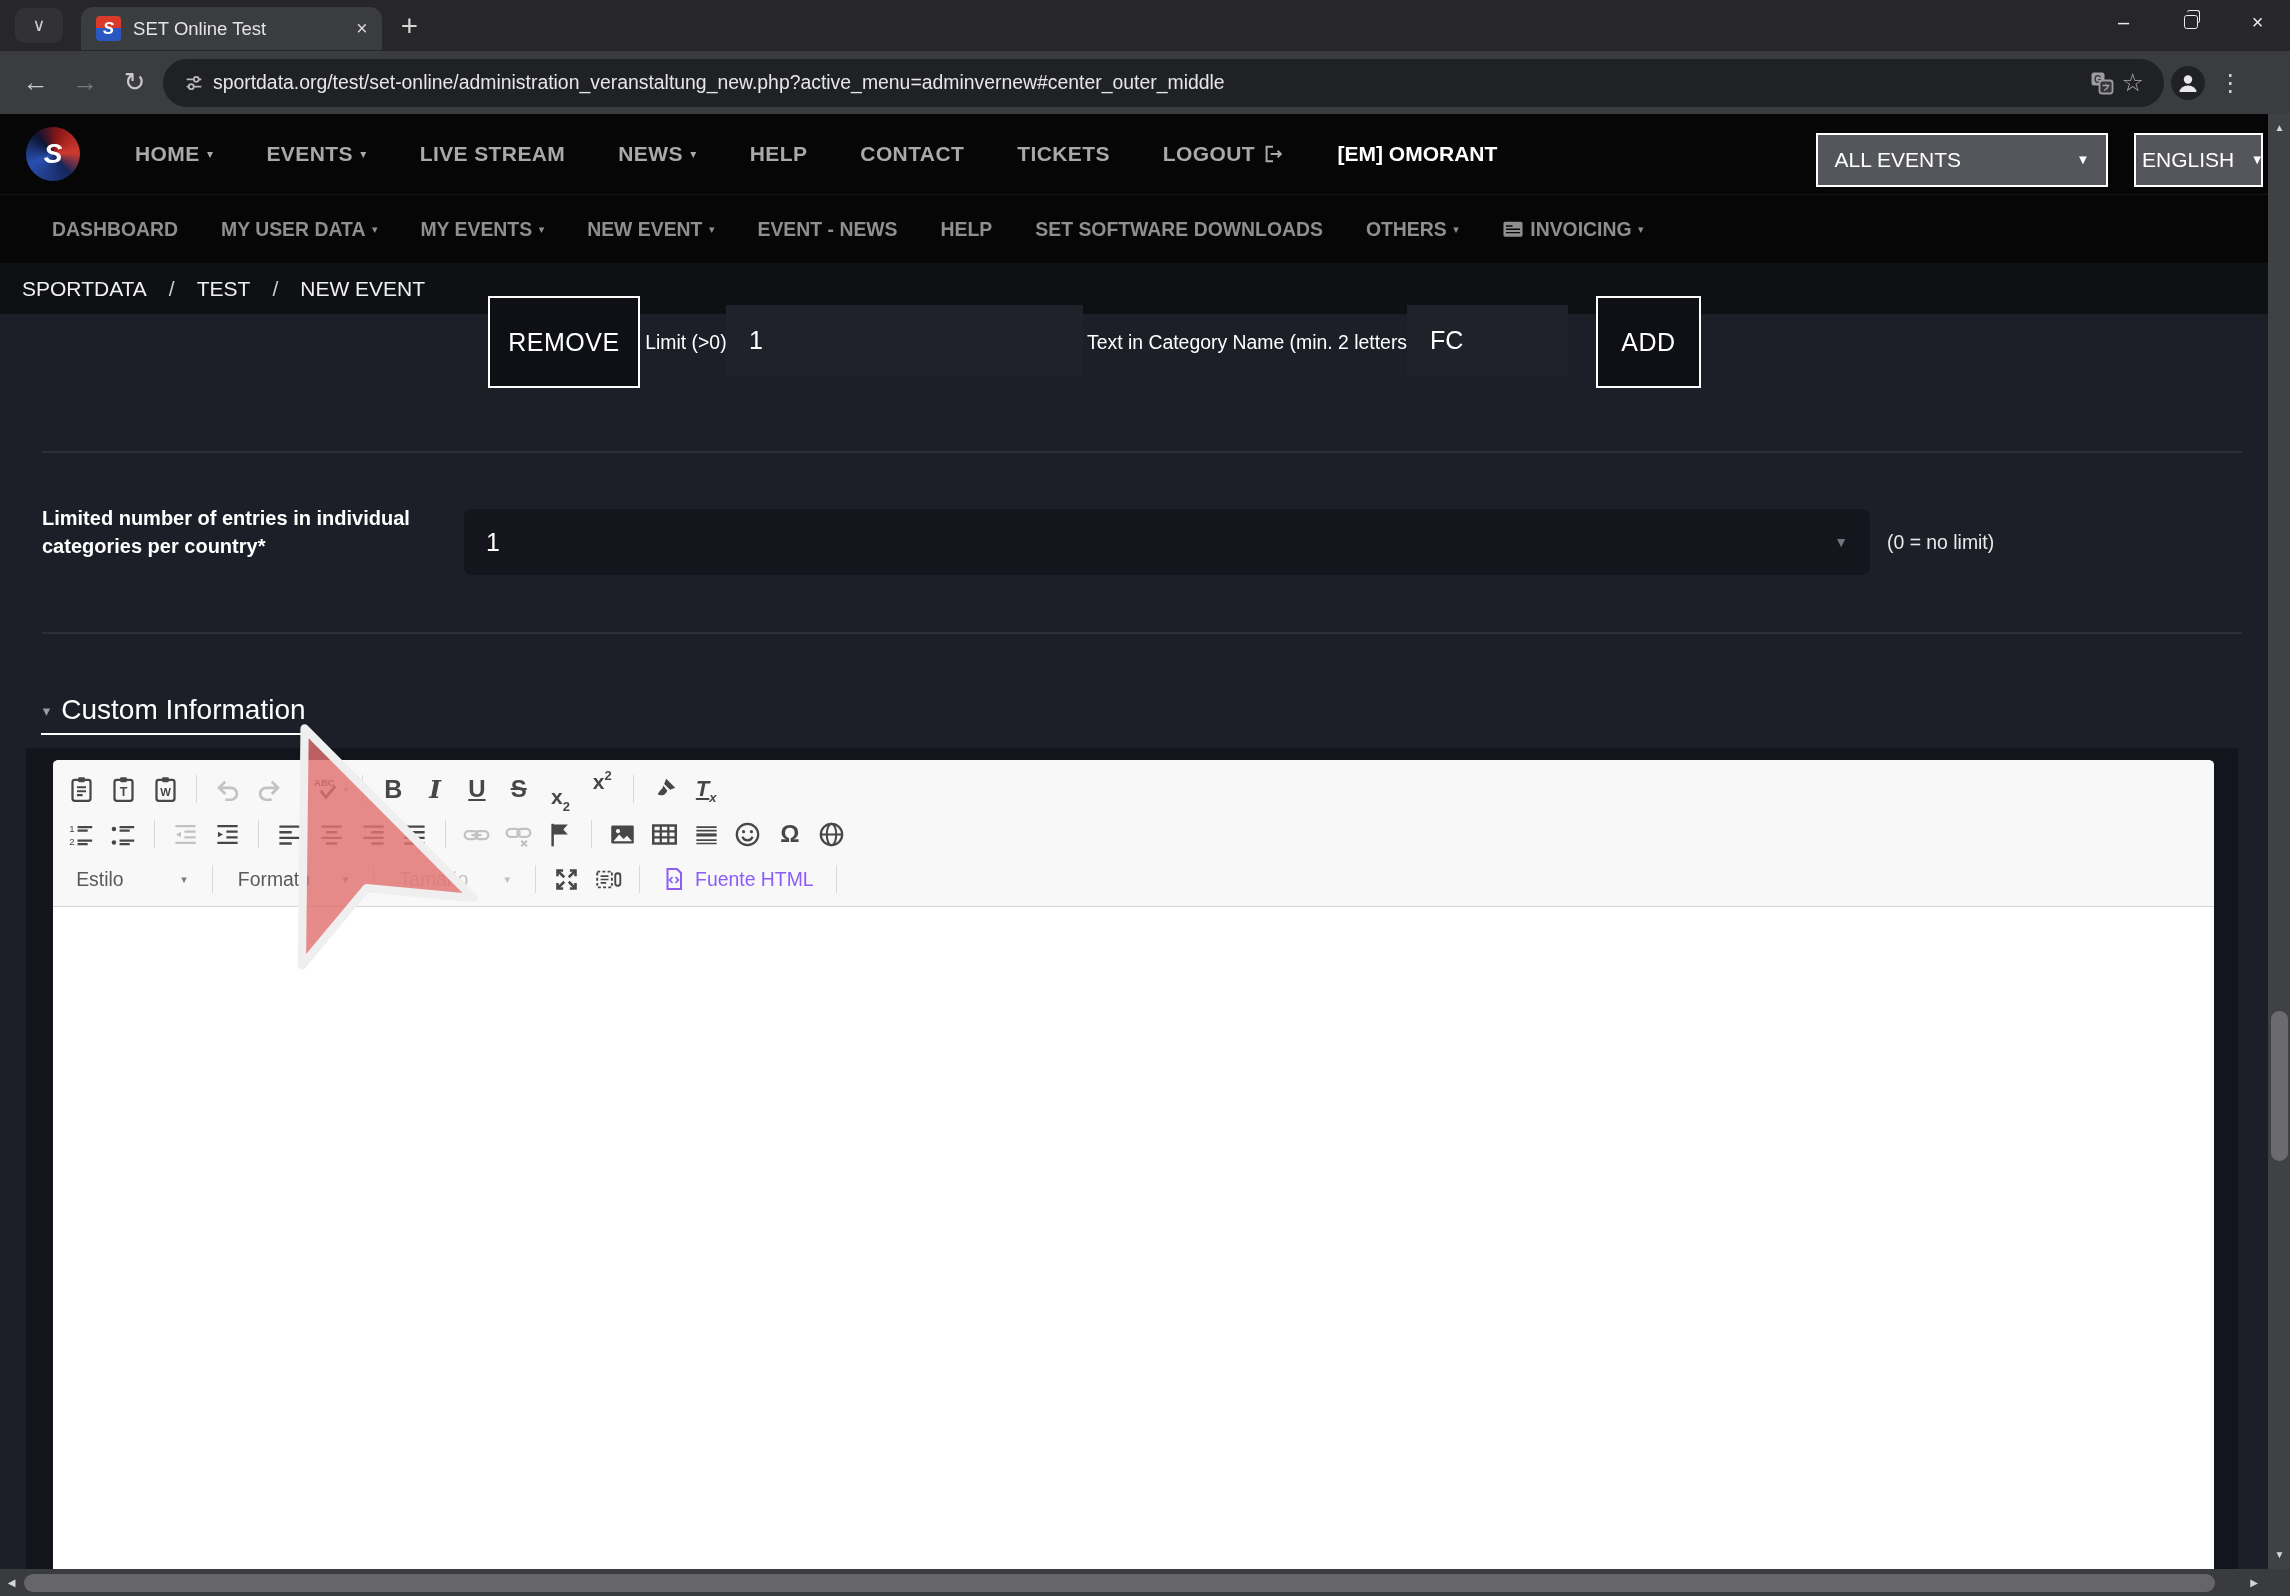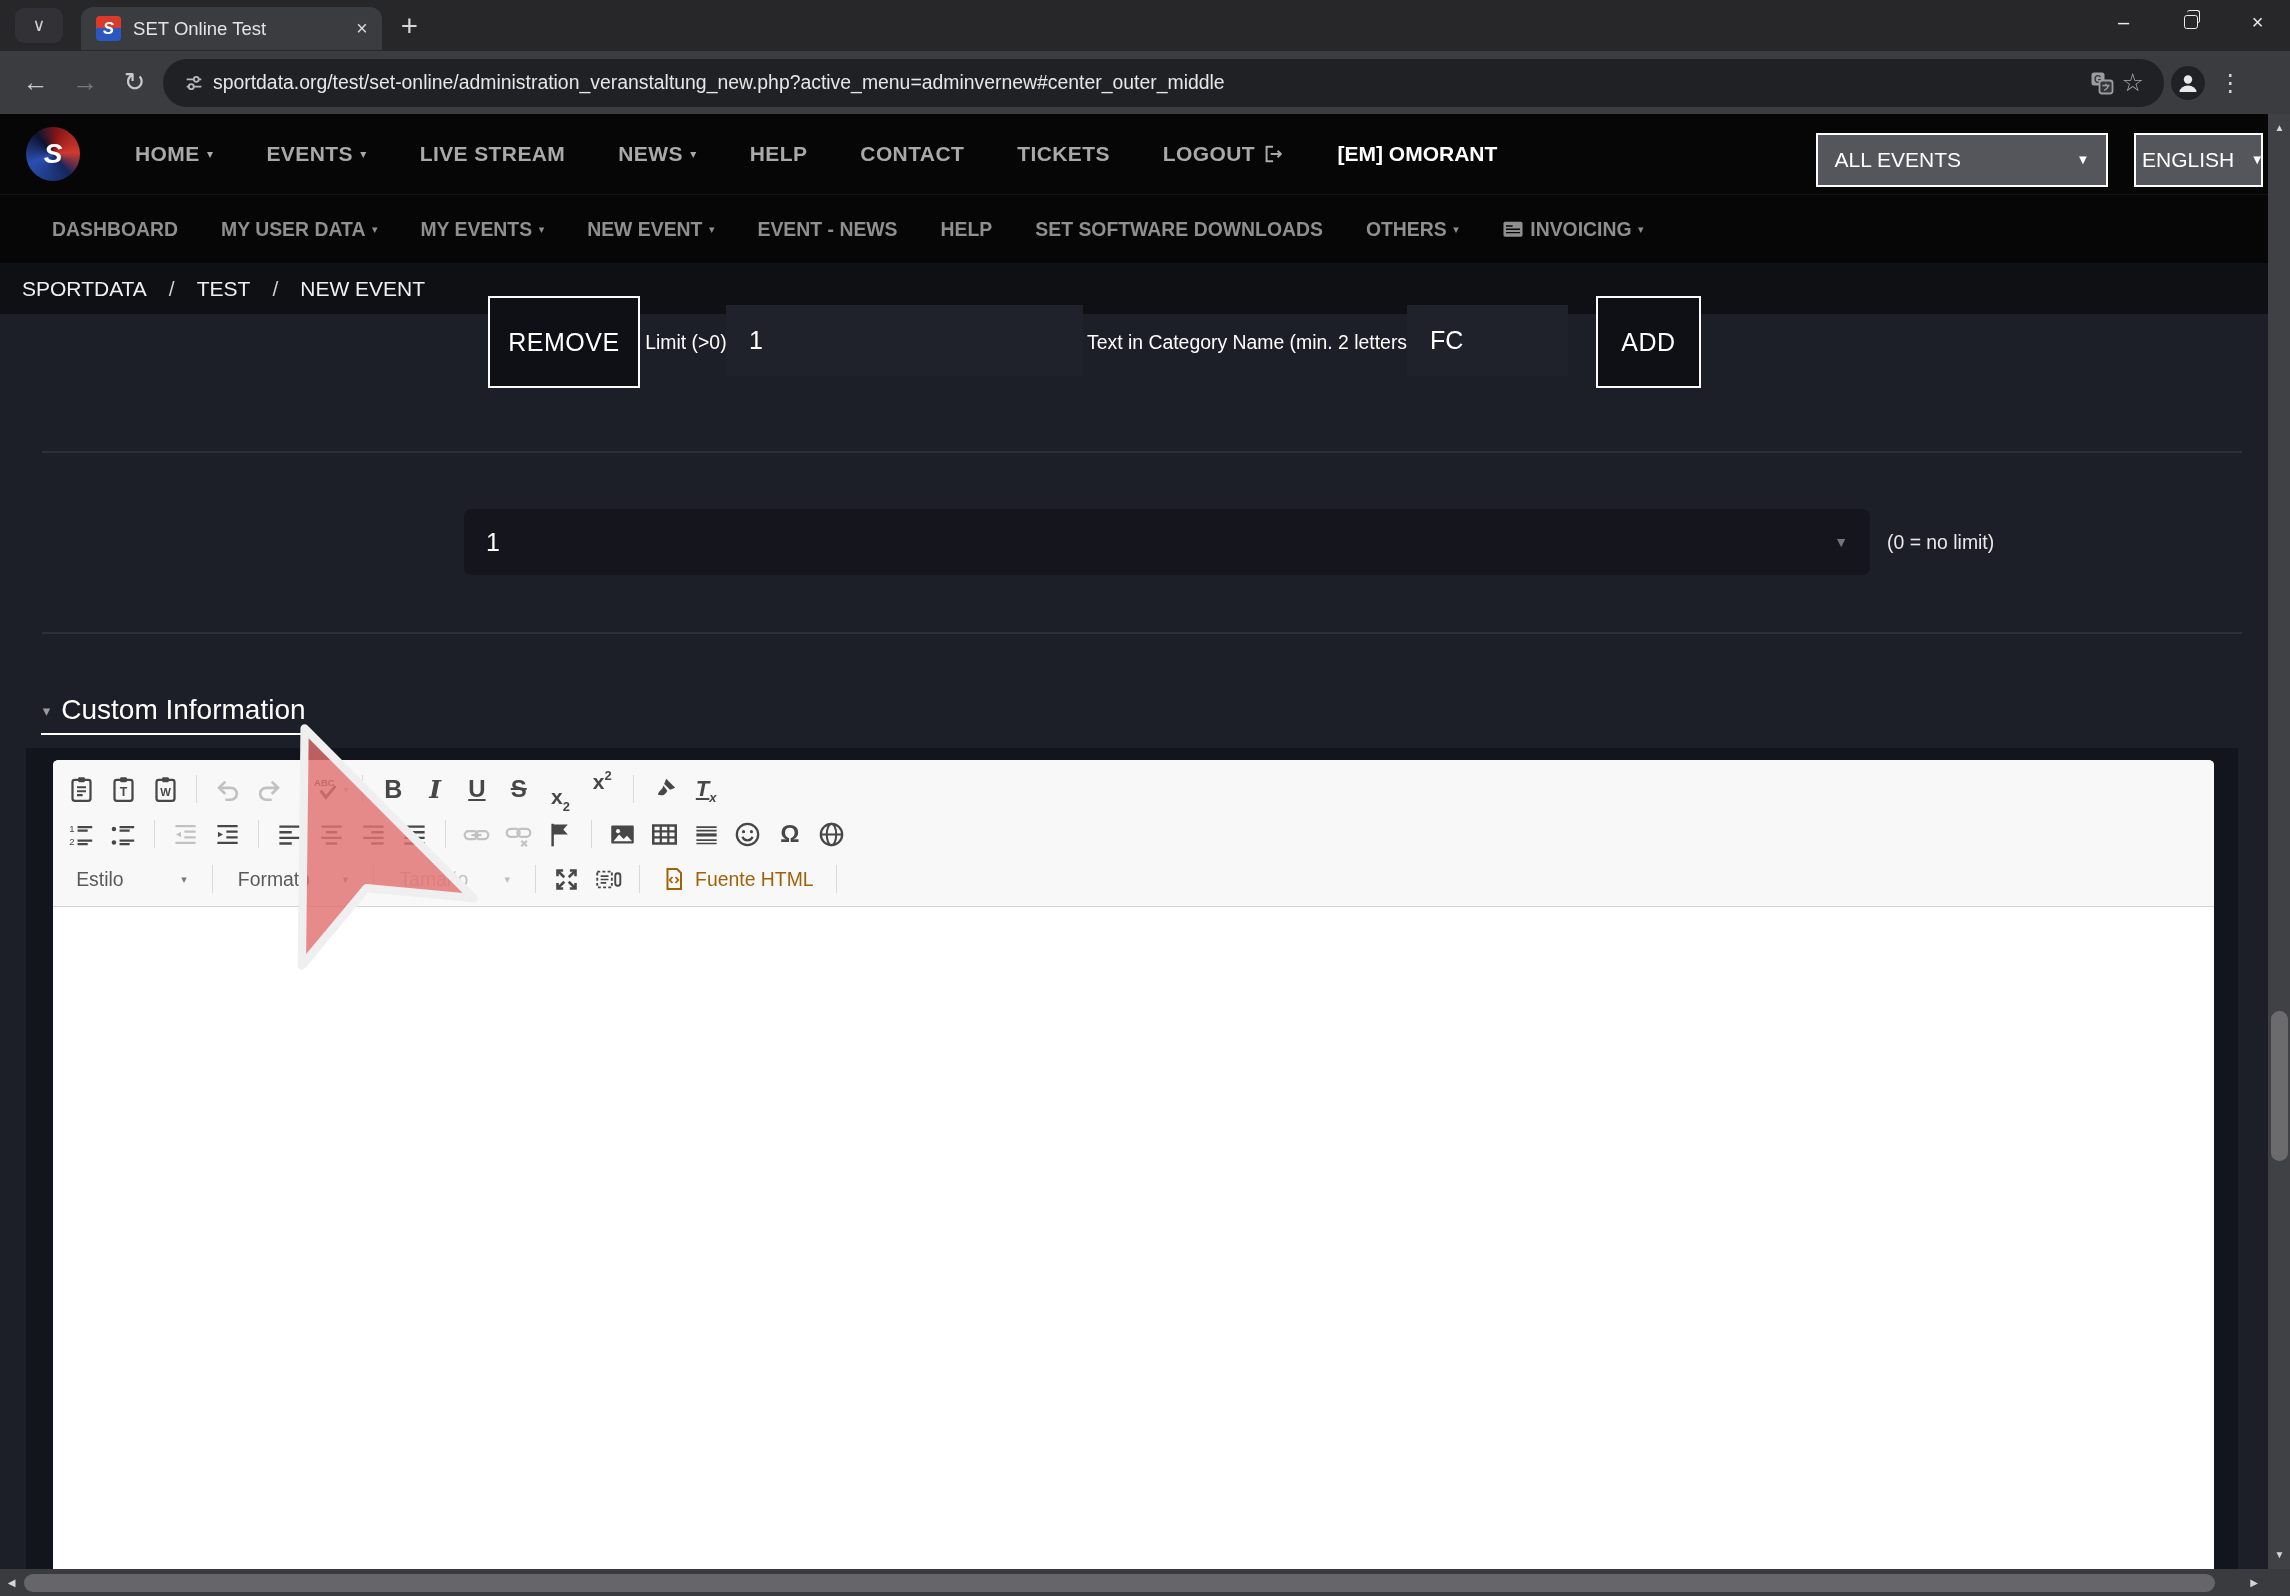--- a/index.html
+++ b/index.html
@@ -98,21 +98,21 @@
   .g-sup{align-items:flex-start;}
   .g-sup .small{font-size:13px;transform:translateY(-1.8px);}
   .g-rf{font-size:22px;font-weight:700;font-style:italic;display:flex;}
   .g-rf .small{font-size:13px;transform:translateY(8.3px);}
   .spell-wrap{display:flex;align-items:center;}
   .spell-caret{font-size:10px;color:#bdbdbd;margin-left:2.8px;}
   .dd{display:flex;align-items:center;color:#5a5a5a;font-size:19.4px;padding:0 14px;height:39px;}
   .dd .dd-label{min-width:85px;}
   .dd .nav-caret{color:#7a7a7a;margin-left:20px;font-size:11px;}
   .dd.is-disabled,.dd.is-disabled .nav-caret{color:#bfbfbf;}
-  #source-btn{display:flex;align-items:center;gap:9.2px;color:#a16207;font-size:19.4px;padding:0 11px;height:39px;}
+  #source-btn{display:flex;align-items:center;gap:9.2px;color:#8b5cf6;font-size:19.4px;padding:0 11px;height:39px;}
   #ed-content{height:661px;background:#fff;}
 
   
   #v-scroll{position:absolute;right:0;top:114px;width:23px;height:1483px;background:#404144;z-index:60;}
   .sc-arrow{position:absolute;left:0;width:23px;height:24px;color:#d5d5d5;font-size:10px;display:flex;align-items:center;justify-content:center;}
   #v-up{top:1.8px;} #v-down{bottom:31px;}
   #v-thumb{position:absolute;left:2.8px;top:897px;width:17.5px;height:150px;background:#6b6b6e;border-radius:8.3px;}
   #h-scroll{position:absolute;left:0;top:1569px;width:2268px;height:28px;background:#3a3b3e;z-index:60;}
   #h-left{left:0;top:1.8px;} 
   #h-right{left:2241px;top:1.8px;width:26px;}
@@ -277,20 +277,21 @@
     <span id="limit-pipe">|</span>
     <span id="limit-label">Limit (&gt;0)</span>
   </div>
   <div class="dark-input" id="limit-input">1</div>
   <div id="name-label">Text in Category Name (min. 2 letters)</div>
   <div class="dark-input" id="name-input">FC</div>
   <div class="btn-outline" id="add-btn">ADD</div>
 
   <div class="h-divider" id="divider-1"></div>
 
+  <div id="limited-label">Limited number of entries in individual categories per country*</div>
   <div id="country-select">
     <span>1</span>
     <span class="sel-caret">▼</span>
   </div>
   <div id="limit-hint">(0 = no limit)</div>
 
   <div class="h-divider" id="divider-2"></div>
 
   <div id="ci-header">
     <span id="ci-collapse">▾</span>

